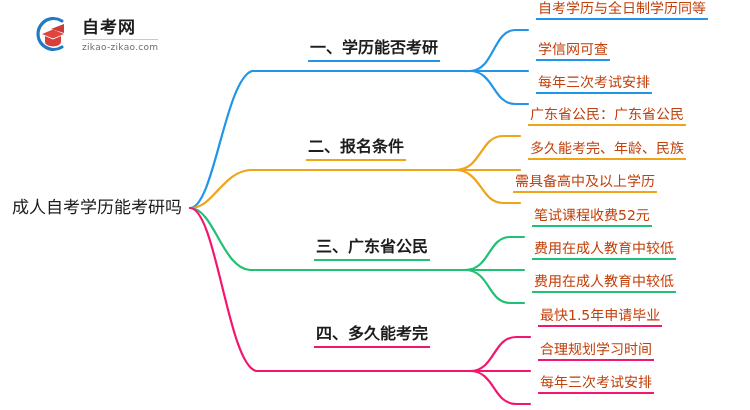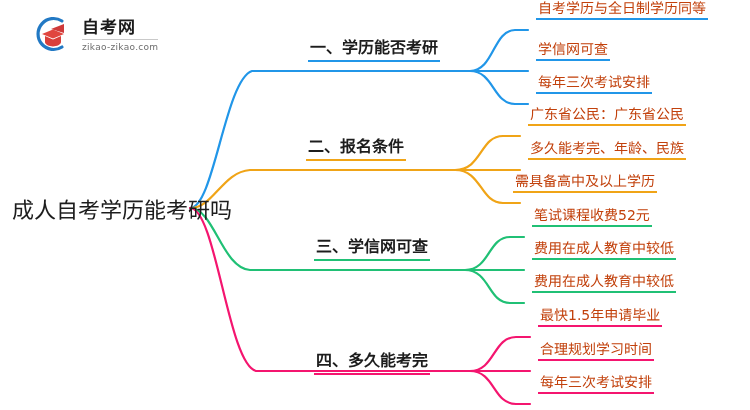--- a/index.html
+++ b/index.html
@@ -67,21 +67,21 @@
     position: absolute;
     white-space: nowrap;
     line-height: 1.15;
   }
   .node-label {
     display: inline-block;
     padding: 0 2px 3px 2px;
   }
 
   .root-node {
-    font-size: 22px;
+    font-size: 17px;
     color: #1d1d1d;
     left: 10px;
     top: 198px;
   }
 
   .branch-node {
     font-size: 16px;
     color: #1d1d1d;
   }
   .branch-node .node-label {
@@ -191,40 +191,40 @@
   </span>
 </div>
 <div class="node leaf-node" style="left:513px; top:173px; color:#F0A417;">
   <span class="node-label">
     <span class="node-text">需具备高中及以上学历</span>
   </span>
 </div>
 
 <div class="node branch-node" style="left:314px; top:238px; color:#20C075;">
   <span class="node-label">
-    <span class="node-text">三、学信网可查</span>
+    <span class="node-text">三、广东省公民</span>
   </span>
 </div>
 <div class="node leaf-node" style="left:532px; top:207px; color:#20C075;">
   <span class="node-label">
     <span class="node-text">笔试课程收费52元</span>
   </span>
 </div>
 <div class="node leaf-node" style="left:532px; top:240px; color:#20C075;">
   <span class="node-label">
     <span class="node-text">费用在成人教育中较低</span>
   </span>
 </div>
 <div class="node leaf-node" style="left:532px; top:273px; color:#20C075;">
   <span class="node-label">
     <span class="node-text">费用在成人教育中较低</span>
   </span>
 </div>
 
-<div class="node branch-node" style="left:314px; top:352px; color:#F4156F;">
+<div class="node branch-node" style="left:314px; top:325px; color:#F4156F;">
   <span class="node-label">
     <span class="node-text">四、多久能考完</span>
   </span>
 </div>
 <div class="node leaf-node" style="left:538px; top:307px; color:#F4156F;">
   <span class="node-label">
     <span class="node-text">最快1.5年申请毕业</span>
   </span>
 </div>
 <div class="node leaf-node" style="left:538px; top:341px; color:#F4156F;">

